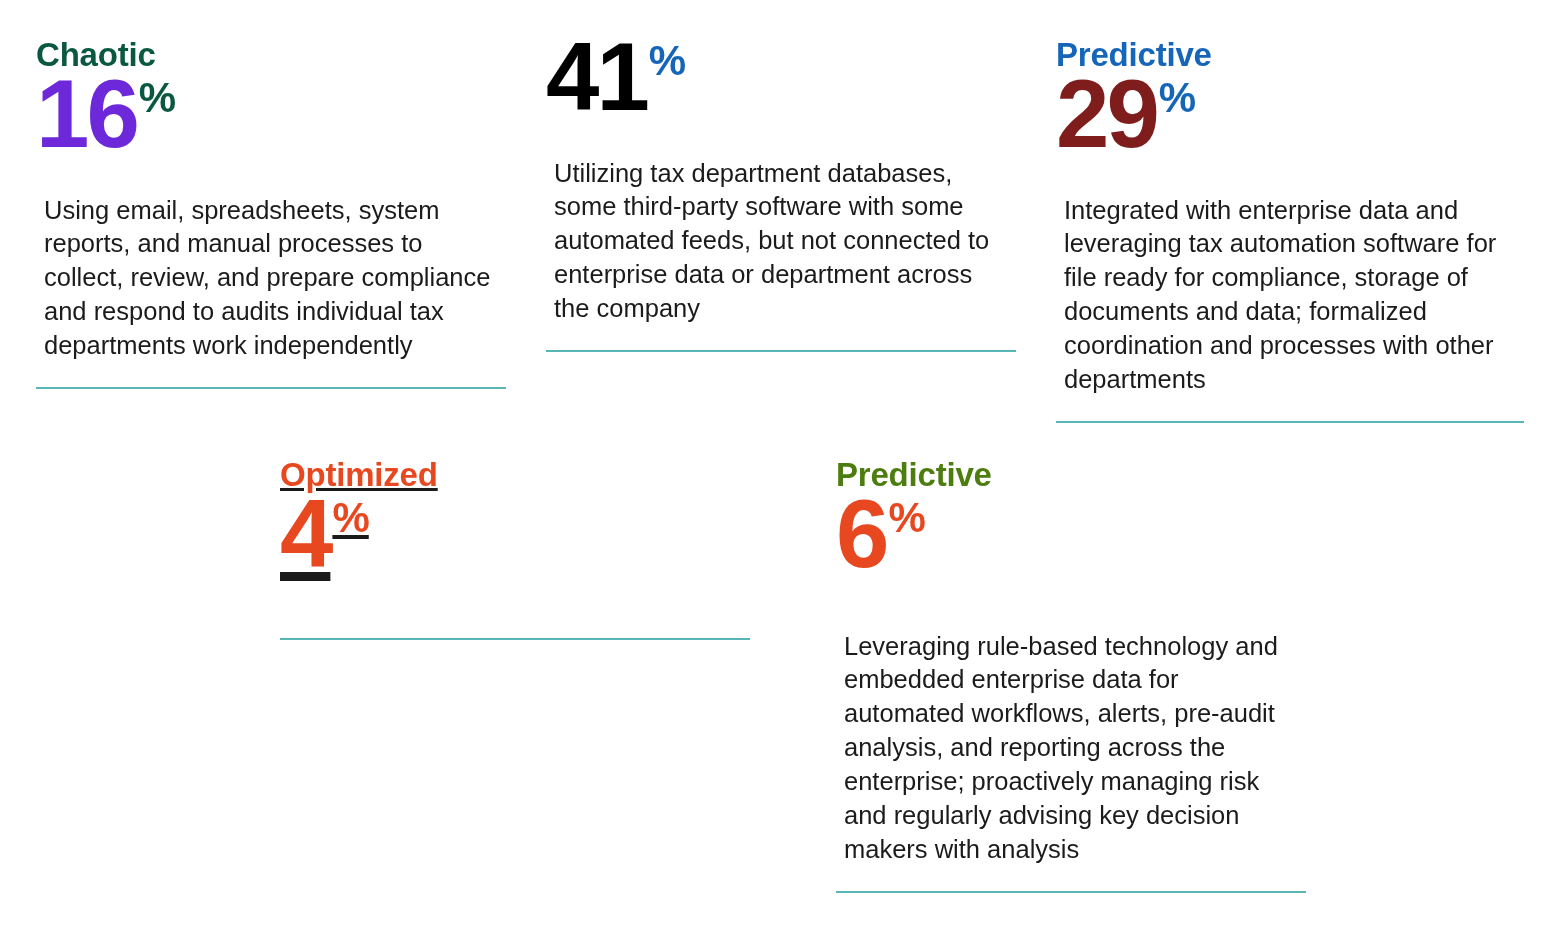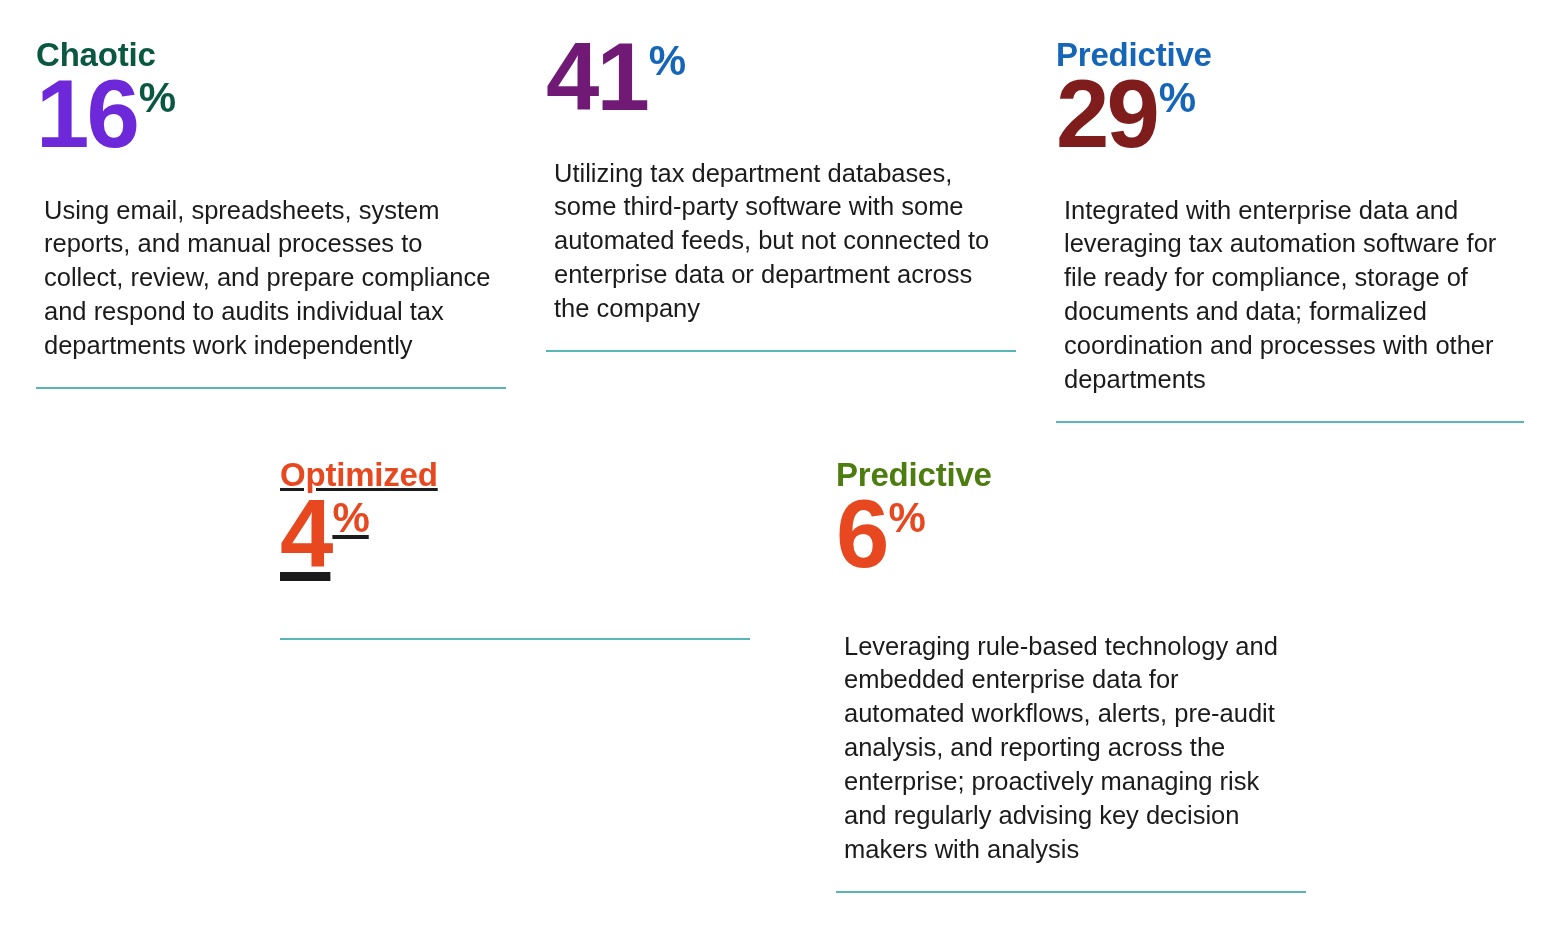--- a/index.html
+++ b/index.html
@@ -90,21 +90,21 @@
       <span class="stat-pct" style="color:#0b5842">%</span>
     </div>
     <div class="gap-after-stat"></div>
     <p class="desc">Using email, spreadsheets, system reports, and manual processes to collect, review, and prepare compliance and respond to audits individual tax departments work independently</p>
     <div class="gap-before-rule"></div>
     <hr class="rule">
   </div>
 
   <div class="card" id="card-reactive">
     <div class="stat">
-      <span class="stat-number" style="color:#701a75">41</span>
+      <span class="stat-number" style="color:#000000">41</span>
       <span class="stat-pct" style="color:#1565b8">%</span>
     </div>
     <div class="gap-after-stat"></div>
     <p class="desc">Utilizing tax department databases, some third-party software with some automated feeds, but not connected to enterprise data or department across the company</p>
     <div class="gap-before-rule"></div>
     <hr class="rule">
   </div>
 
   <div class="card" id="card-proactive">
     <div class="card-label" style="color:#1565b8">Predictive</div>

